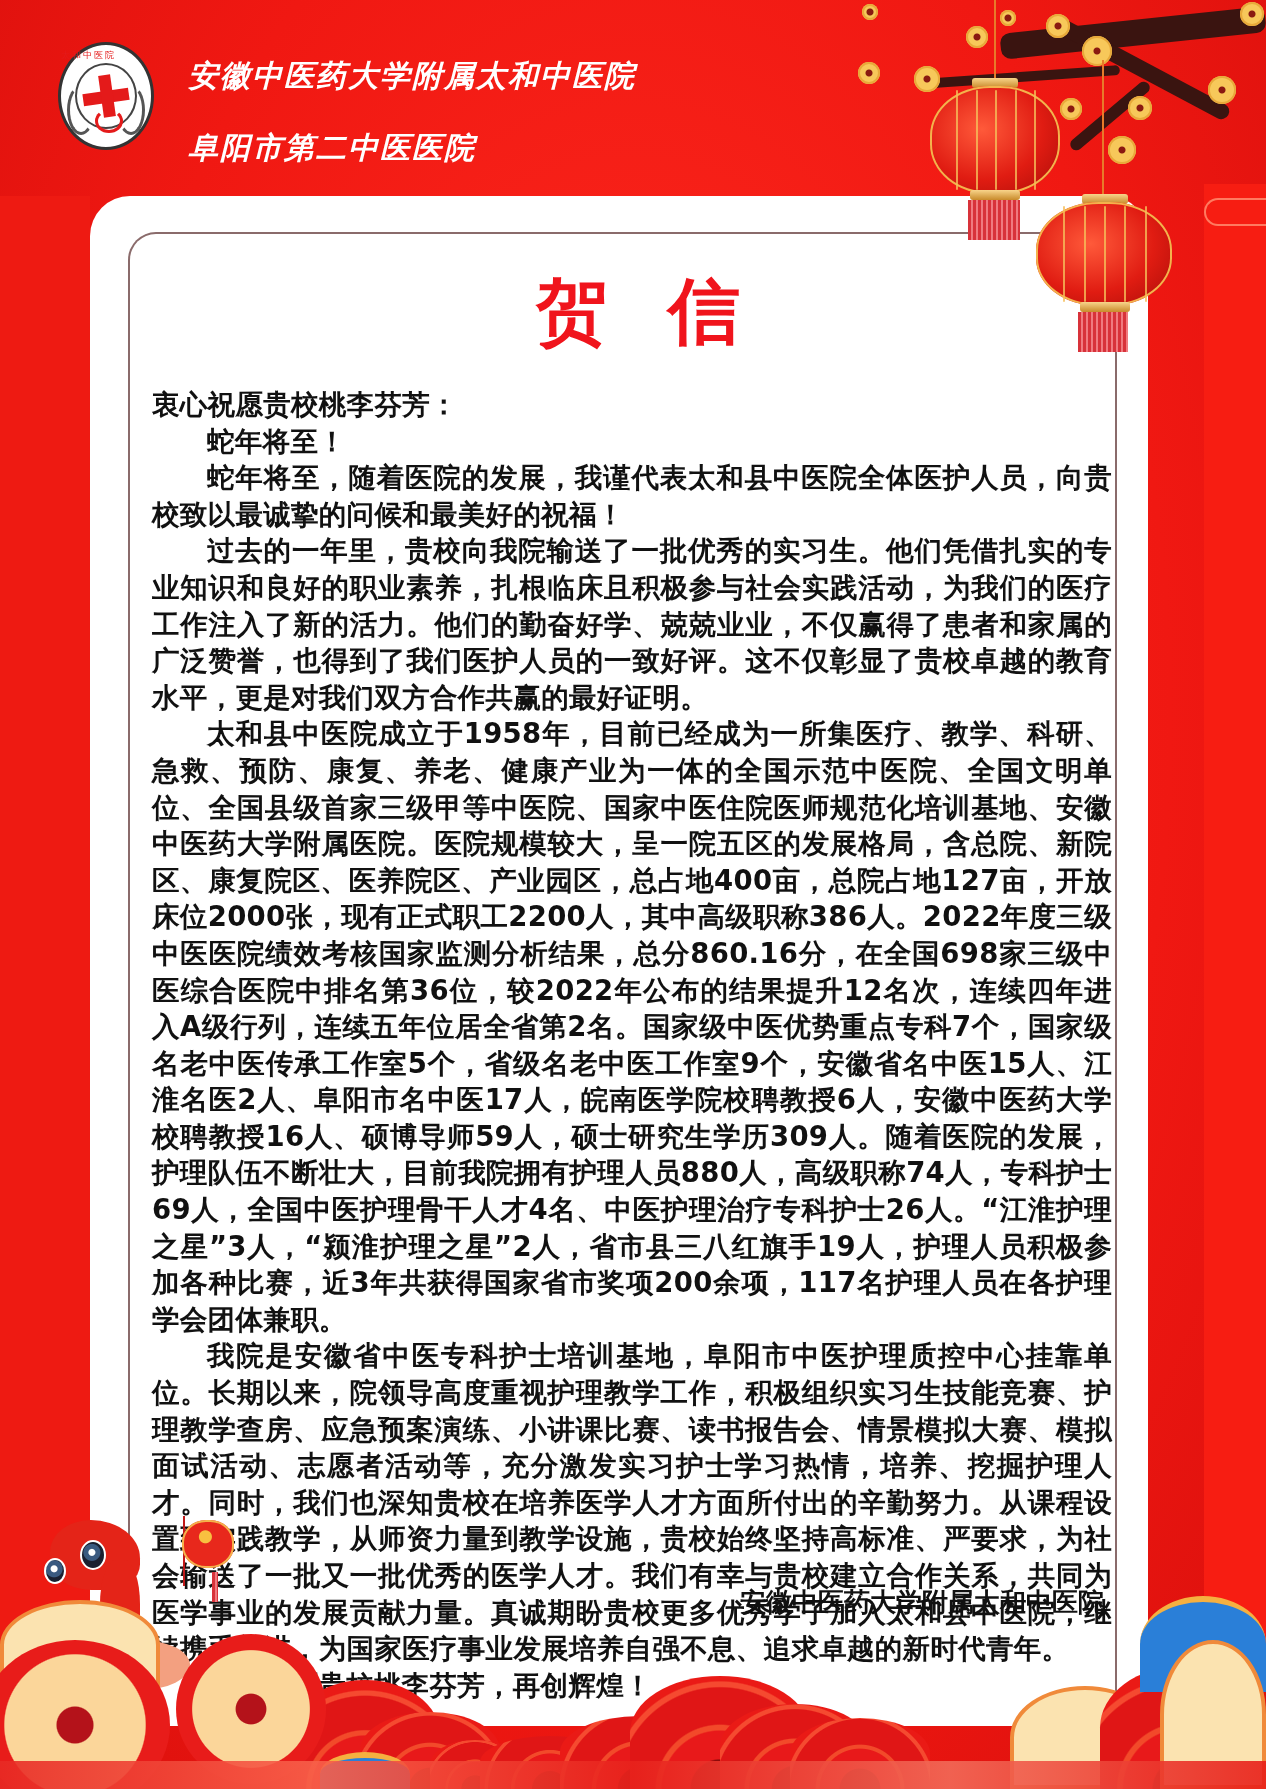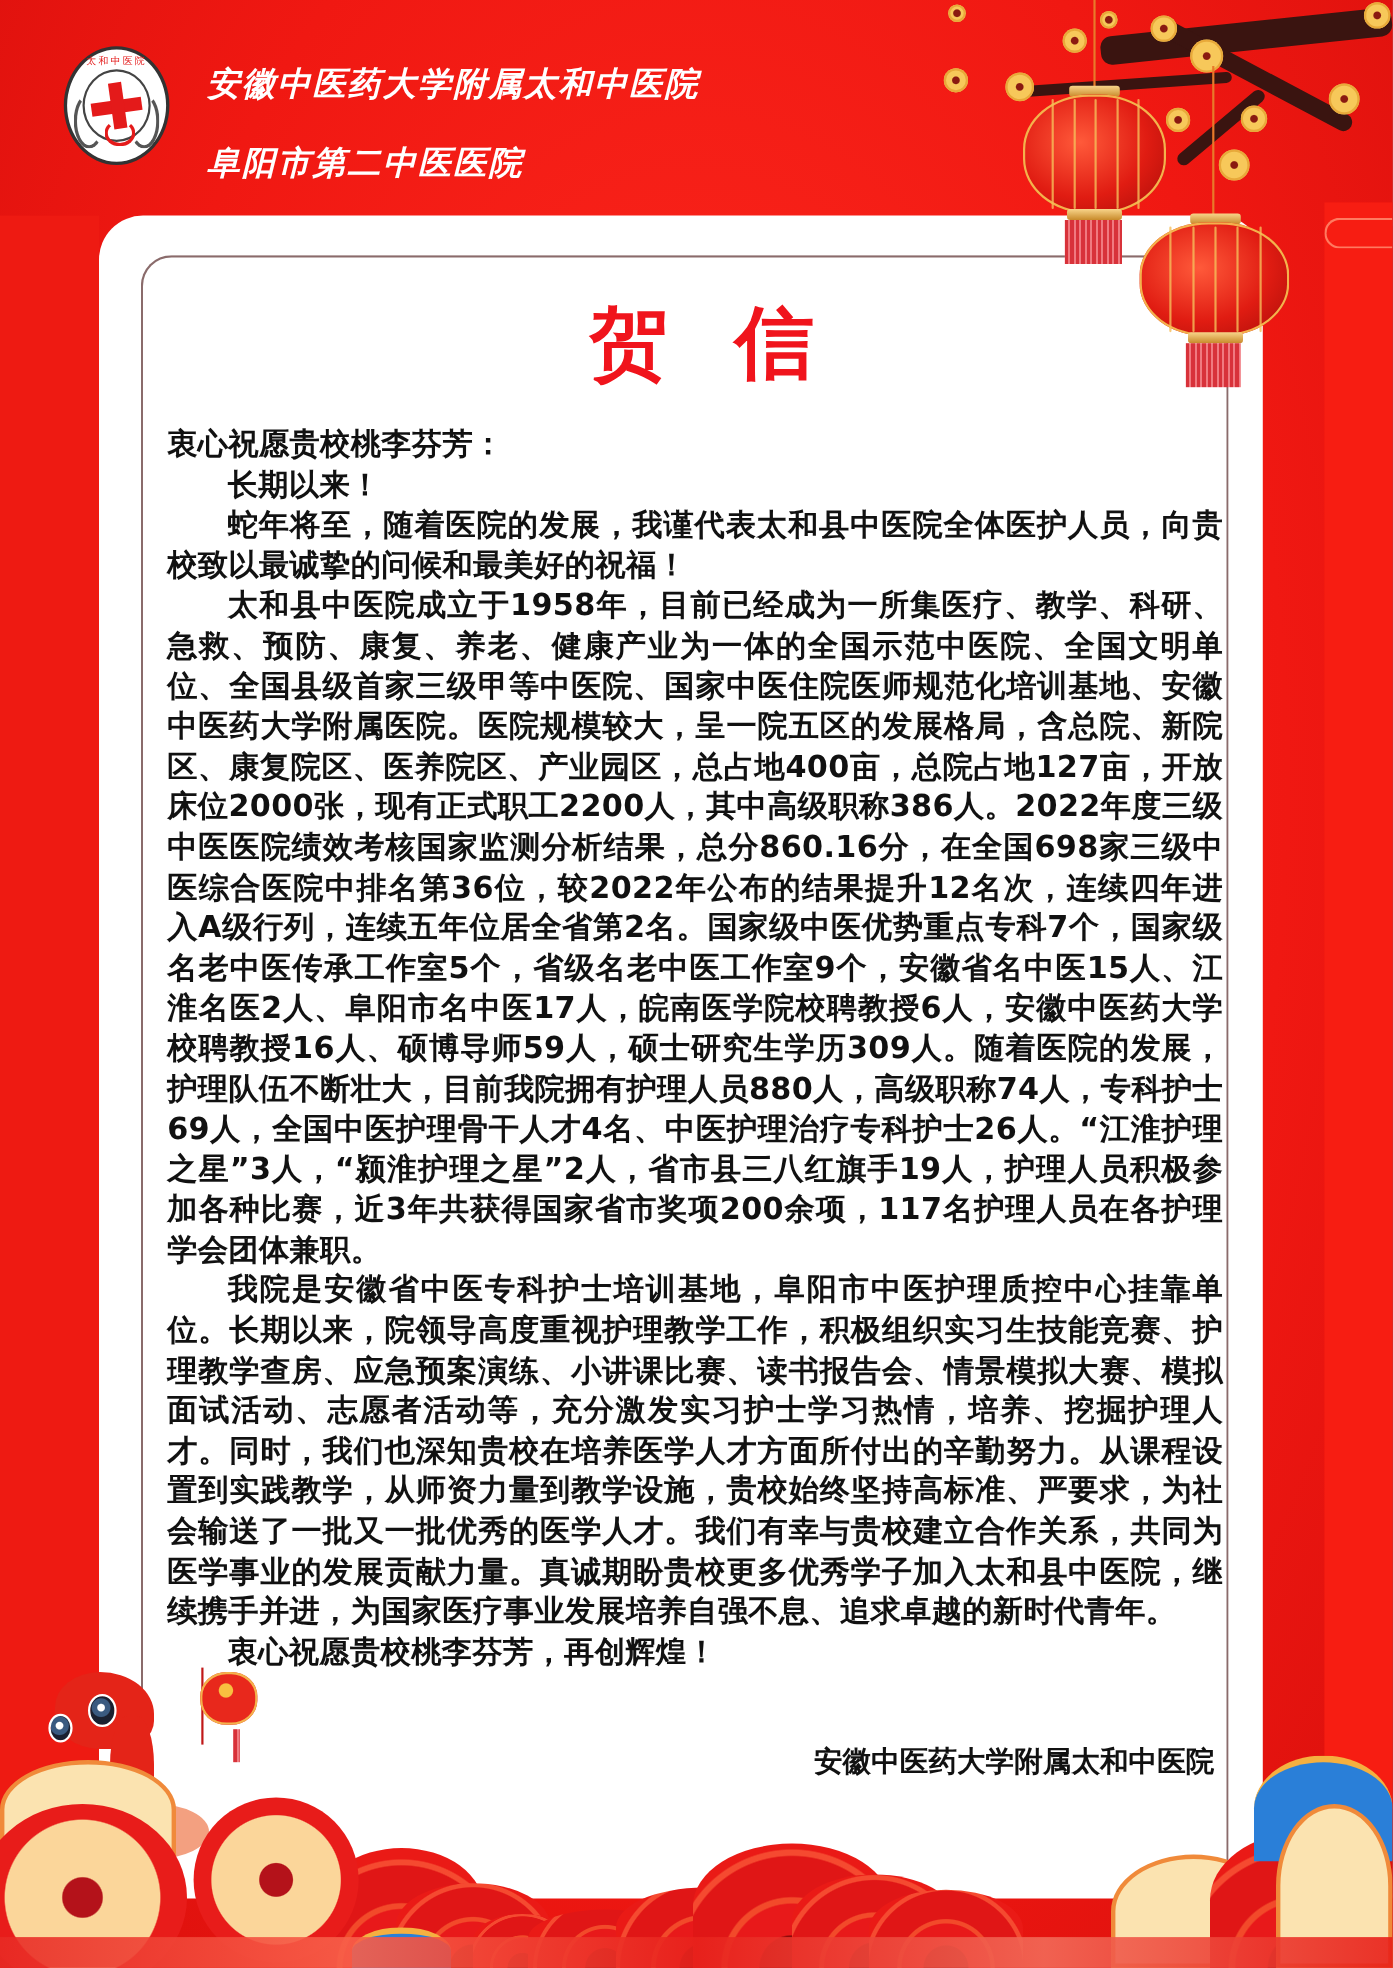--- a/index.html
+++ b/index.html
@@ -19,21 +19,21 @@
     border-radius: 50%; background: #fff; border: 3px solid #333;
     box-sizing: border-box;
   }
   .logo .inner {
     position: absolute; left: 14px; top: 18px; width: 62px; height: 66px;
     border-radius: 50%; border: 2px solid #444; box-sizing: border-box;
   }
   .logo .cross-h { position: absolute; left: 22px; top: 46px; width: 46px; height: 12px; background: #e41a1a; transform: rotate(-8deg); }
   .logo .cross-v { position: absolute; left: 40px; top: 30px; width: 12px; height: 42px; background: #e41a1a; transform: rotate(-8deg); }
   .logo .ring { position: absolute; left: 34px; top: 64px; width: 22px; height: 18px; border: 3px solid #e41a1a; border-radius: 50%; border-top-color: transparent; }
-  .logo .seal-text { position: absolute; left: 0; top: 4px; width: 100%; text-align: center; font-size: 9px; color: #e41a1a; letter-spacing: 2px; }
+  .logo .seal-text { position: absolute; left: 0; top: 4px; width: 100%; text-align: left; font-size: 9px; color: #e41a1a; letter-spacing: 2px; }
   .logo .laurel-l, .logo .laurel-r { position: absolute; bottom: 12px; width: 22px; height: 44px; border: 3px solid #555; border-radius: 50%; }
   .logo .laurel-l { left: 6px; border-right-color: transparent; border-top-color: transparent; }
   .logo .laurel-r { right: 6px; border-left-color: transparent; border-top-color: transparent; }
   .hospital-name {
     position: absolute; left: 188px; color: #fff; font-size: 30px;
     font-family: "DejaVu Serif", "Liberation Serif", serif; font-style: italic;
     letter-spacing: 2px; font-weight: bold;
   }
   .hn1 { top: 56px; }
   .hn2 { top: 112px; margin-top: 16px; }
@@ -169,22 +169,23 @@
       <div class="rib" style="left:80%"></div>
   </div>
   <div class="lantern-cap" style="left:1080px; top:302px; width:50px; height:10px;"></div>
   <div class="tassel" style="left:1078px; top:312px; width:50px; height:40px;"></div>
 </div>
 
 <div class="title">贺信</div>
 
 <div class="letter">
   <p class="salutation">衷心祝愿贵校桃李芬芳：</p>
-  <p>长期以来！</p>
+  <p>蛇年将至！</p>
   <p>蛇年将至，随着医院的发展，我谨代表太和县中医院全体医护人员，向贵校致以最诚挚的问候和最美好的祝福！</p>
+  <p>过去的一年里，贵校向我院输送了一批优秀的实习生。他们凭借扎实的专业知识和良好的职业素养，扎根临床且积极参与社会实践活动，为我们的医疗工作注入了新的活力。他们的勤奋好学、兢兢业业，不仅赢得了患者和家属的广泛赞誉，也得到了我们医护人员的一致好评。这不仅彰显了贵校卓越的教育水平，更是对我们双方合作共赢的最好证明。</p>
   <p>太和县中医院成立于1958年，目前已经成为一所集医疗、教学、科研、急救、预防、康复、养老、健康产业为一体的全国示范中医院、全国文明单位、全国县级首家三级甲等中医院、国家中医住院医师规范化培训基地、安徽中医药大学附属医院。医院规模较大，呈一院五区的发展格局，含总院、新院区、康复院区、医养院区、产业园区，总占地400亩，总院占地127亩，开放床位2000张，现有正式职工2200人，其中高级职称386人。2022年度三级中医医院绩效考核国家监测分析结果，总分860.16分，在全国698家三级中医综合医院中排名第36位，较2022年公布的结果提升12名次，连续四年进入A级行列，连续五年位居全省第2名。国家级中医优势重点专科7个，国家级名老中医传承工作室5个，省级名老中医工作室9个，安徽省名中医15人、江淮名医2人、阜阳市名中医17人，皖南医学院校聘教授6人，安徽中医药大学校聘教授16人、硕博导师59人，硕士研究生学历309人。随着医院的发展，护理队伍不断壮大，目前我院拥有护理人员880人，高级职称74人，专科护士69人，全国中医护理骨干人才4名、中医护理治疗专科护士26人。“江淮护理之星”3人，“颍淮护理之星”2人，省市县三八红旗手19人，护理人员积极参加各种比赛，近3年共获得国家省市奖项200余项，117名护理人员在各护理学会团体兼职。</p>
   <p>我院是安徽省中医专科护士培训基地，阜阳市中医护理质控中心挂靠单位。长期以来，院领导高度重视护理教学工作，积极组织实习生技能竞赛、护理教学查房、应急预案演练、小讲课比赛、读书报告会、情景模拟大赛、模拟面试活动、志愿者活动等，充分激发实习护士学习热情，培养、挖掘护理人才。同时，我们也深知贵校在培养医学人才方面所付出的辛勤努力。从课程设置到实践教学，从师资力量到教学设施，贵校始终坚持高标准、严要求，为社会输送了一批又一批优秀的医学人才。我们有幸与贵校建立合作关系，共同为医学事业的发展贡献力量。真诚期盼贵校更多优秀学子加入太和县中医院，继续携手并进，为国家医疗事业发展培养自强不息、追求卓越的新时代青年。</p>
   <p>衷心祝愿贵校桃李芬芳，再创辉煌！</p>
 </div>
 
 <div class="signature">
   <div>安徽中医药大学附属太和中医院</div>
 </div>
 
 <div>

